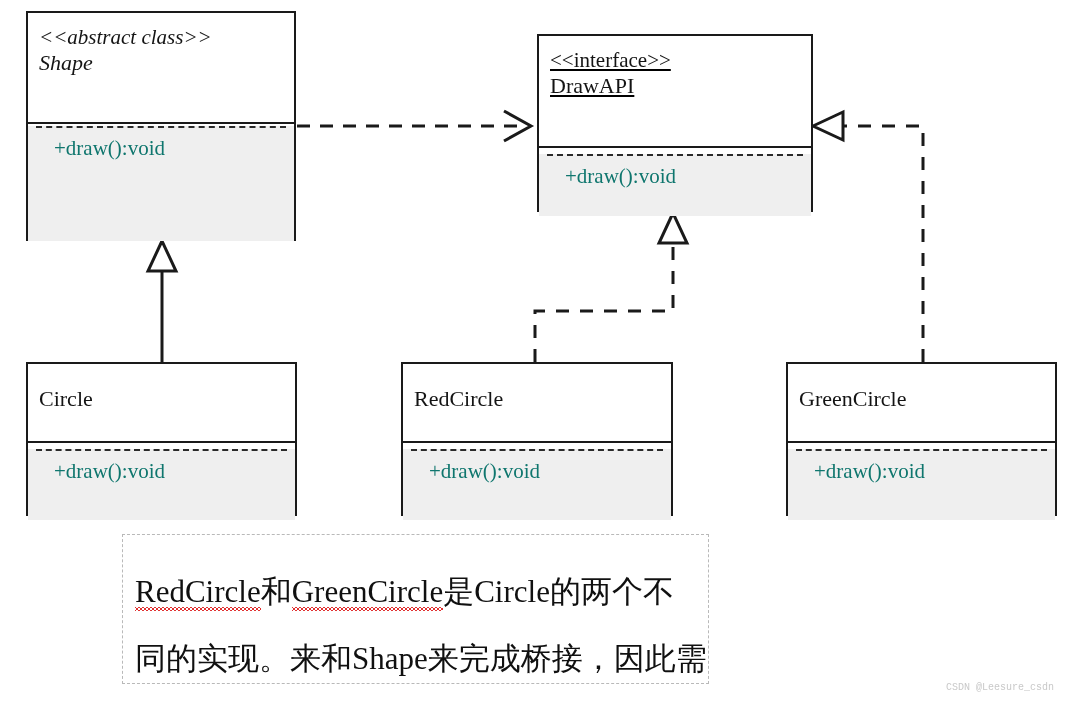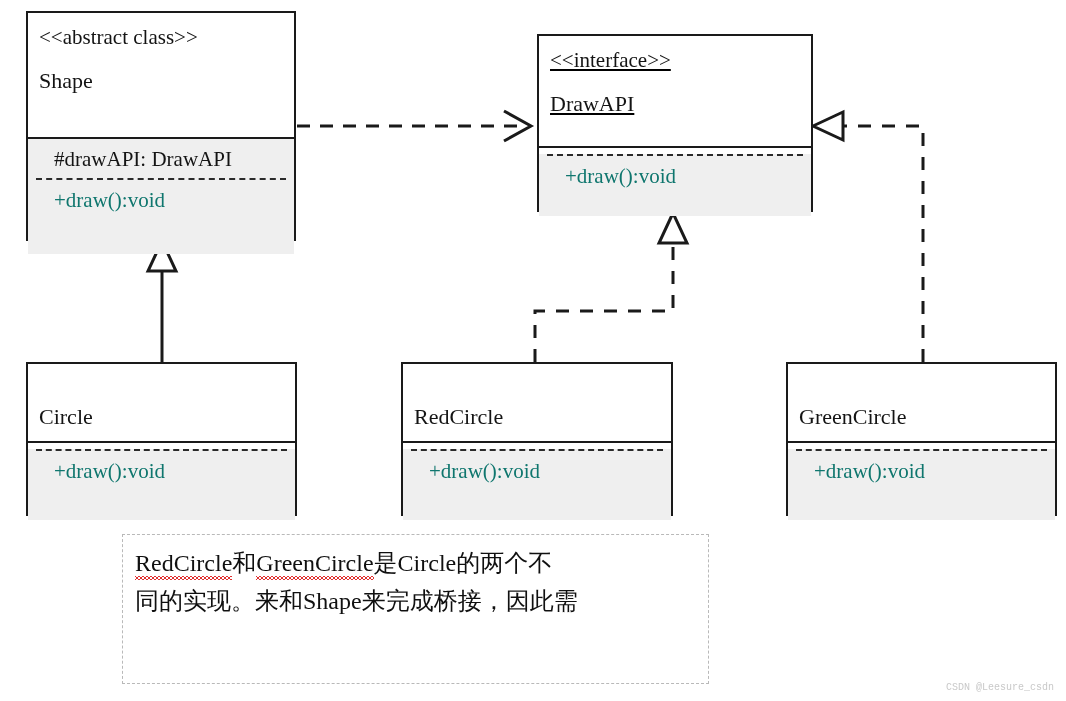--- a/index.html
+++ b/index.html
@@ -46,21 +46,20 @@
     display: block;
     font-size: 21px;
     color: #141414;
     white-space: nowrap;
   }
   .uml-classname {
     display: block;
     font-size: 22px;
     color: #141414;
     white-space: nowrap;
-    margin-top: 18px;
   }
   .uml-body {
     box-sizing: border-box;
     background: #efefef;
   }
   .uml-attr {
     font-size: 21px;
     color: #141414;
     padding: 8px 0 4px 26px;
     white-space: nowrap;
@@ -82,25 +81,26 @@
     left: 122px;
     top: 534px;
     width: 587px;
     height: 150px;
     box-sizing: border-box;
     border: 1px dashed #b9b9b9;
     background: #ffffff;
     padding: 9px 10px 0 12px;
   }
   .note-line {
-    font-size: 24px;
+    font-size: 31px;
     line-height: 38px;
     color: #101010;
     white-space: nowrap;
     letter-spacing: 0px;
+    margin-top: 29px;
   }
   .sp {
     position: relative;
     background-repeat: repeat-x;
     background-position: 0 1.08em;
     background-image:
       linear-gradient(45deg, transparent 45%, #e03131 45%, #e03131 55%, transparent 55%),
       linear-gradient(-45deg, transparent 45%, #e03131 45%, #e03131 55%, transparent 55%);
     background-size: 4px 4px;
     padding-bottom: 4px;
@@ -150,26 +150,25 @@
     </g>
 
     
     <g>
       <polyline points="923,362 923,126 843,126" fill="none" stroke="#1a1a1a" stroke-width="3" stroke-dasharray="13,11"></polyline>
       <polygon points="813,126 843,112 843,140" fill="#ffffff" stroke="#1a1a1a" stroke-width="3"></polygon>
     </g>
   </svg>
 
   <div class="uml-class" id="class-shape" style="left:26px; top:11px; width:270px; height:230px;">
-    <div class="uml-header" style="height:126px;">
+    <div class="uml-header" style="height:111px;font-style:italic;">
       <span class="uml-stereotype">&lt;&lt;abstract class&gt;&gt;</span>
       <span class="uml-classname">Shape</span>
     </div>
     <div class="uml-body" style="height:115px;">
-      <div class="uml-attr">#drawAPI: DrawAPI</div>
       <div class="uml-sep"></div>
       <div class="uml-method">+draw():void</div>
     </div>
   </div>
 
   <div class="uml-class" id="class-drawapi" style="left:537px; top:34px; width:276px; height:178px;">
     <div class="uml-header" style="height:112px;text-decoration:underline;">
       <span class="uml-stereotype">&lt;&lt;interface&gt;&gt;</span>
       <span class="uml-classname">DrawAPI</span>
     </div>

